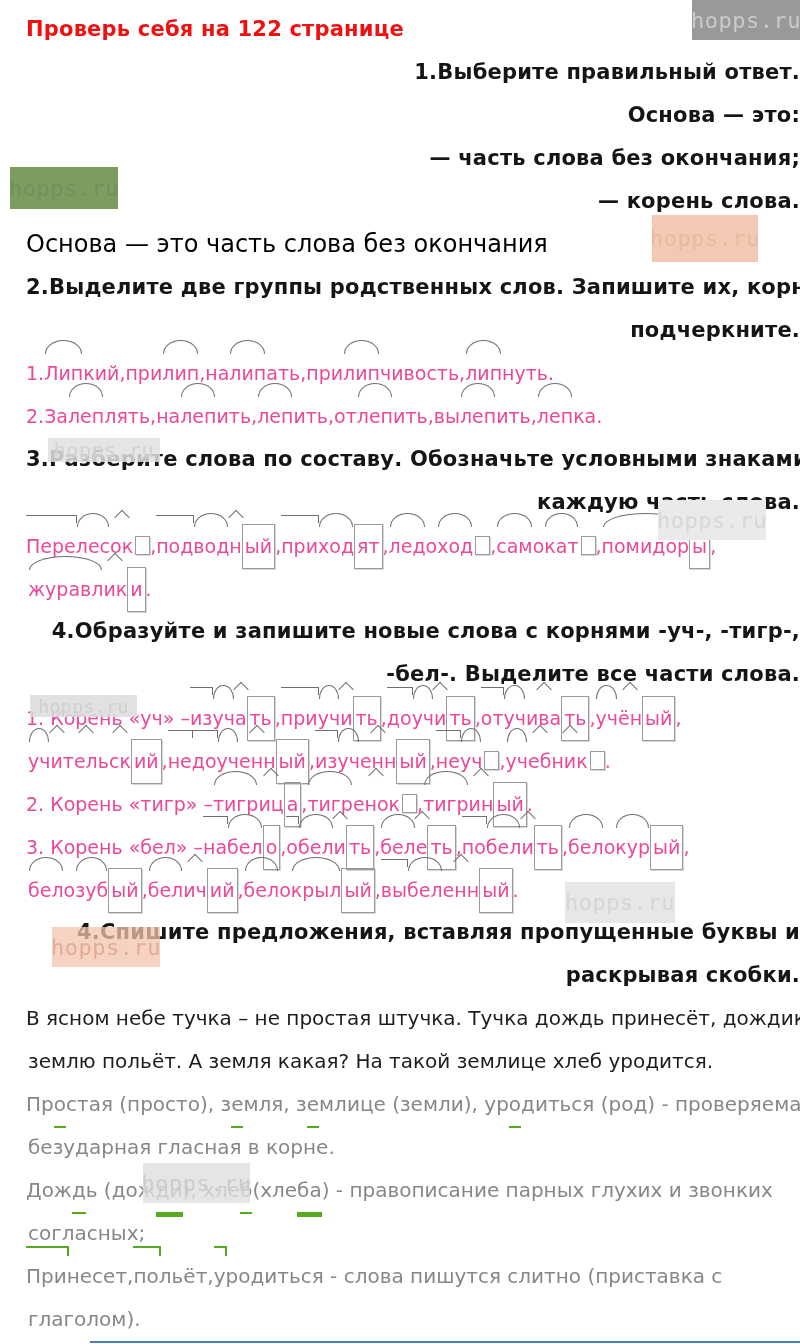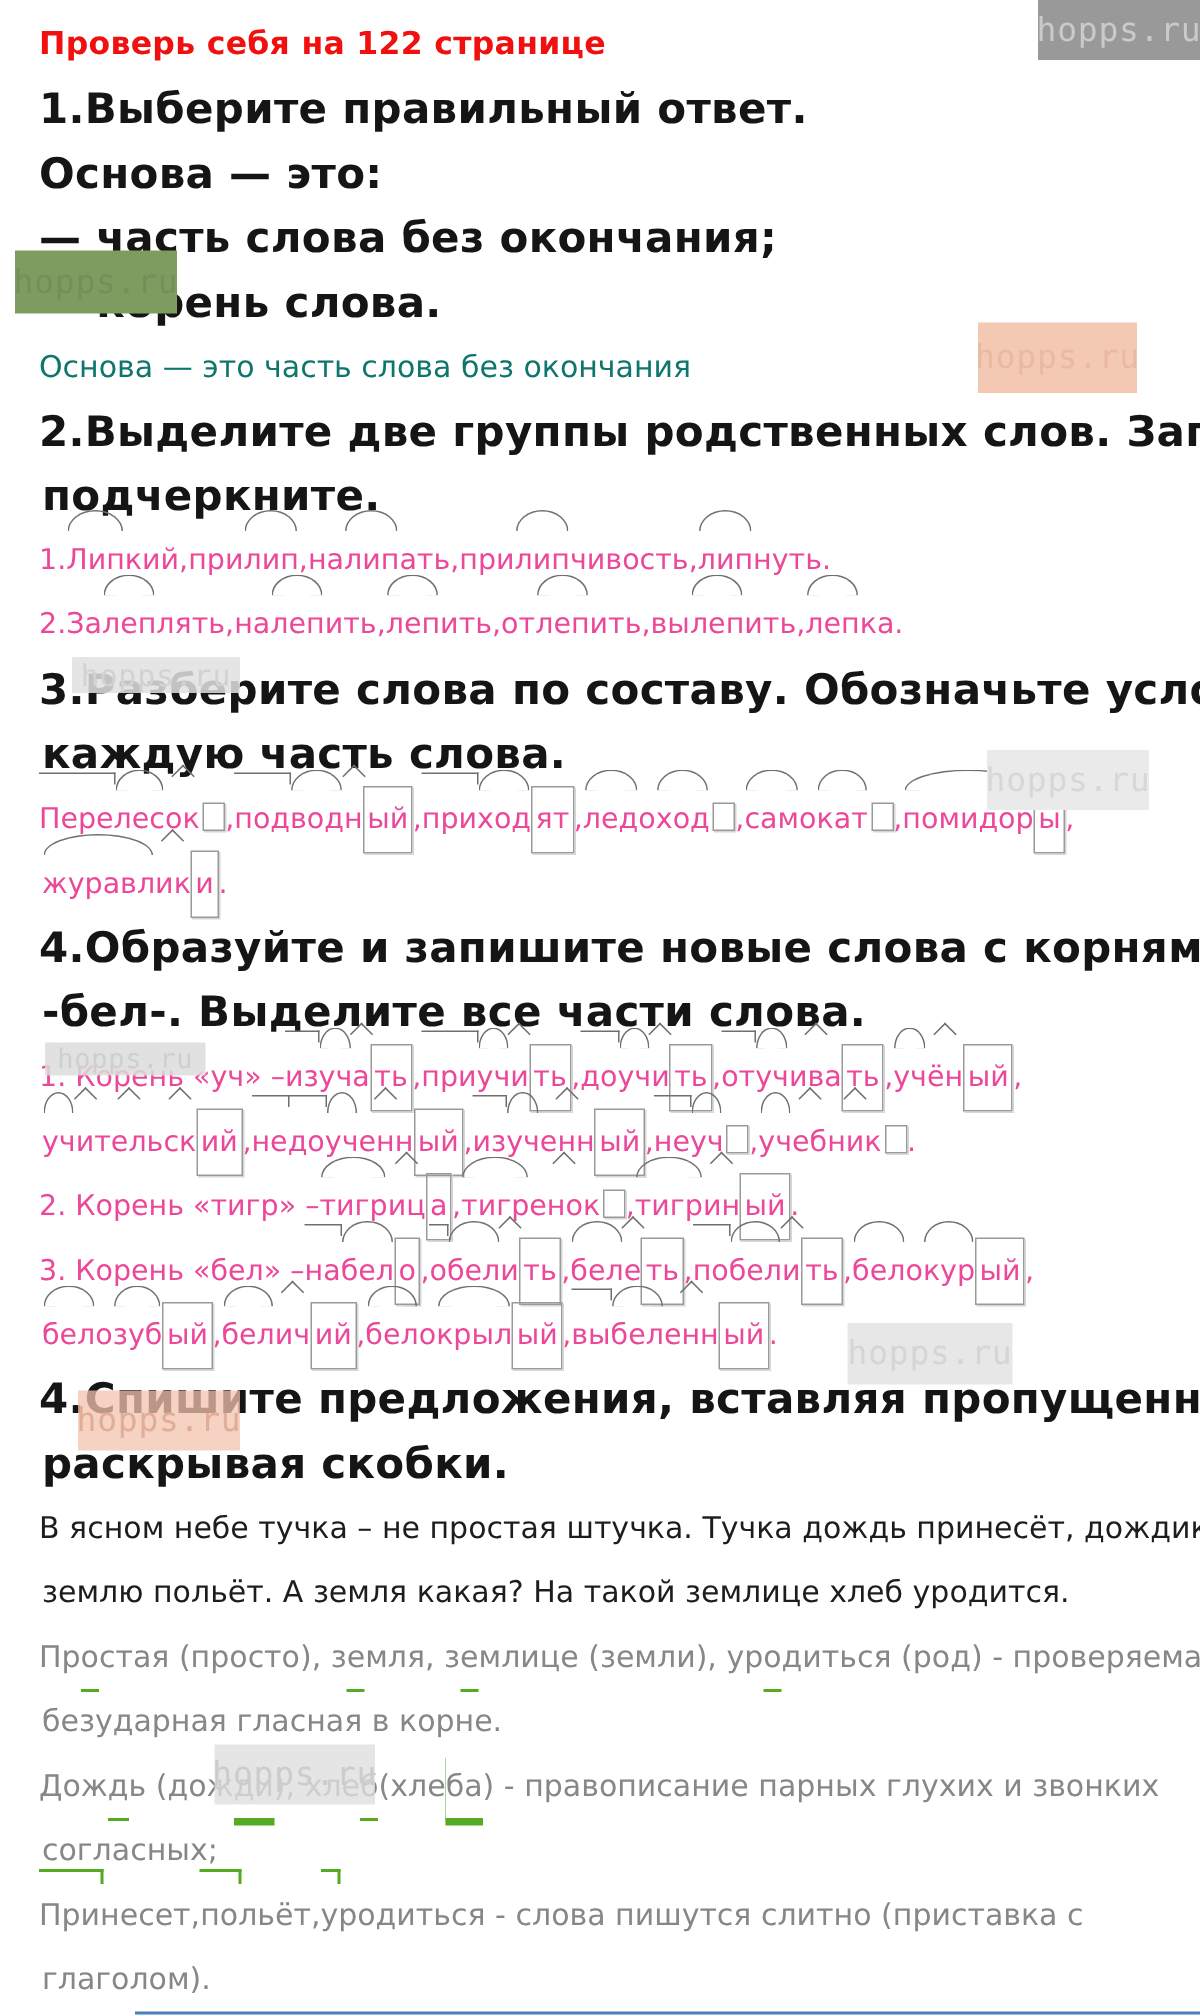--- a/index.html
+++ b/index.html
@@ -6,22 +6,22 @@
   body{
     width:800px;height:1344px;position:relative;overflow:hidden;
     background:#ffffff;
     font-family:"DejaVu Sans","Liberation Sans",sans-serif;
   }
   #sheet{position:relative;width:800px;height:1344px;}
   #lines{position:relative;padding-top:8px;}
   .line{height:43px;line-height:43px;white-space:nowrap;padding-left:28px;position:relative;}
   .ind{padding-left:26px;}
   .s-title{color:var(--red);font-weight:bold;font-size:21px;letter-spacing:.2px;}
-  .s-h{color:#151515;font-weight:bold;font-size:28px;letter-spacing:.2px;}
-  .s-ansblack{color:#0f766e;font-size:20px;}
+  .s-h{color:#151515;font-weight:bold;font-size:21px;letter-spacing:.2px;text-align:right;}
+  .s-ansblack{color:#000000;font-size:24px;}
   .s-black{color:#1d1d1d;font-size:20px;}
   .s-morph{color:#ec4899;font-size:19px;}
   .s-gray{color:var(--gray);font-size:20px;}
   .seg{display:inline-block;position:relative;vertical-align:baseline;}
   
   .m-root::before{content:"";position:absolute;left:1px;right:1px;top:-12px;height:13px;
     border:1.5px solid var(--mark);border-bottom:none;
     border-radius:50% 50% 0 0 / 100% 100% 0 0;}
   
   .m-pref::before{content:"";position:absolute;left:0;right:-1px;top:-10px;height:7px;

